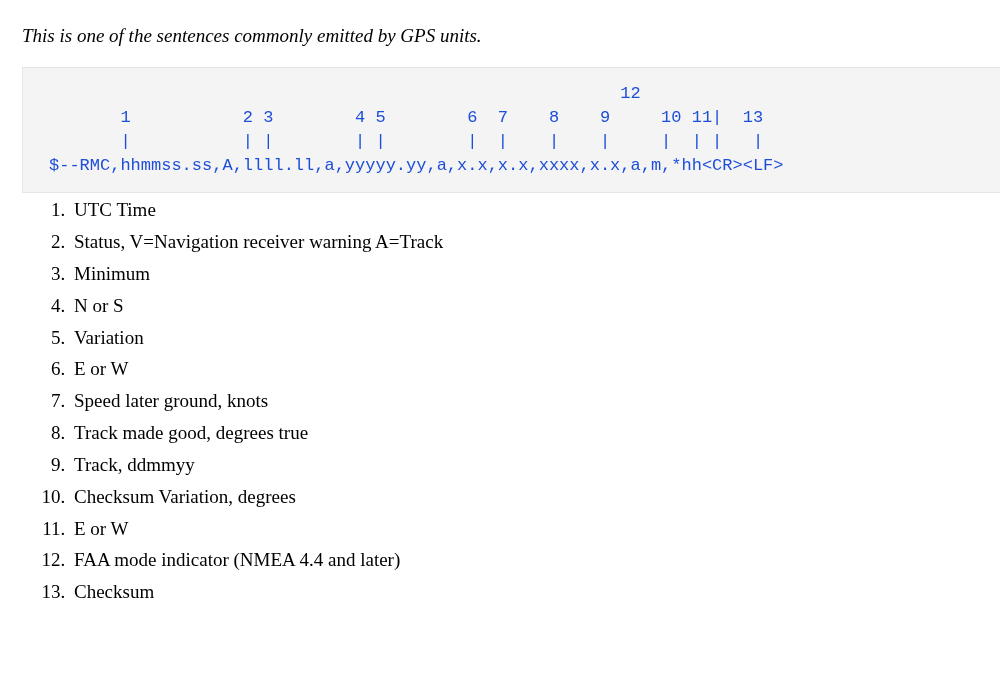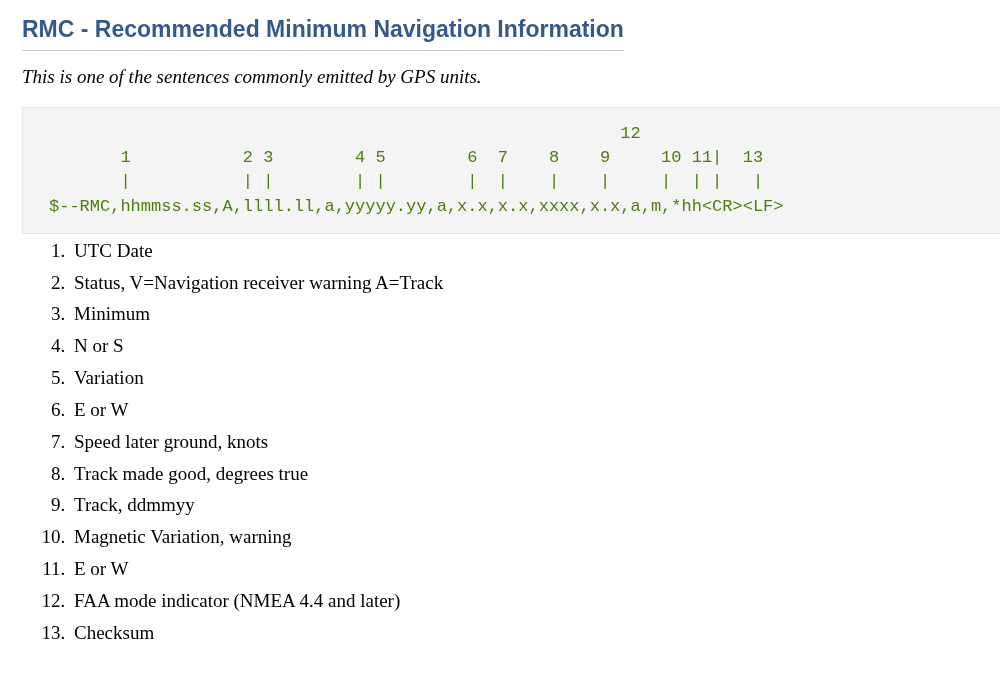--- a/index.html
+++ b/index.html
@@ -45,21 +45,21 @@
     width: 978px;
     box-sizing: border-box;
     overflow: hidden;
   }
   pre.code {
     font-family: "Liberation Mono", monospace;
     font-size: 17px;
     line-height: 1.42;
     margin: 0;
     white-space: pre;
-    color: #4d7c0f;
+    color: #1d4ed8;
   }
   .fieldnum-label {
     font-size: 19px;
     margin: 28px 0 0 0;
   }
   ol.fields {
     margin: 6px 0 0 0;
     padding-left: 48px;
     font-size: 19px;
     line-height: 1.0;
@@ -68,41 +68,40 @@
     margin: 0 0 10px 0;
     padding-left: 4px;
     line-height: 1.15;
   }
 </style>
 </head>
 <body>
 
 <div class="page">
 
-  <h1 class="doc-title">RMC - Recommended Minimum Navigation Information</h1>
 
   <p class="intro">This is one of the sentences commonly emitted by GPS units.</p>
 
   <div class="code-box">
     <pre class="code">                                                        12
        1           2 3        4 5        6  7    8    9     10 11|  13
        |           | |        | |        |  |    |    |     |  | |   |
 $--RMC,hhmmss.ss,A,llll.ll,a,yyyyy.yy,a,x.x,x.x,xxxx,x.x,a,m,*hh&lt;CR&gt;&lt;LF&gt;</pre>
   </div>
 
 
   <ol class="fields">
-    <li>UTC Date</li>
+    <li>UTC Time</li>
     <li>Status, V=Navigation receiver warning A=Track</li>
     <li>Minimum</li>
     <li>N or S</li>
     <li>Variation</li>
     <li>E or W</li>
     <li>Speed later ground, knots</li>
     <li>Track made good, degrees true</li>
     <li>Track, ddmmyy</li>
-    <li>Magnetic Variation, warning</li>
+    <li>Checksum Variation, degrees</li>
     <li>E or W</li>
     <li>FAA mode indicator (NMEA 4.4 and later)</li>
     <li>Checksum</li>
   </ol>
 
 </div>
 
 </body></html>

